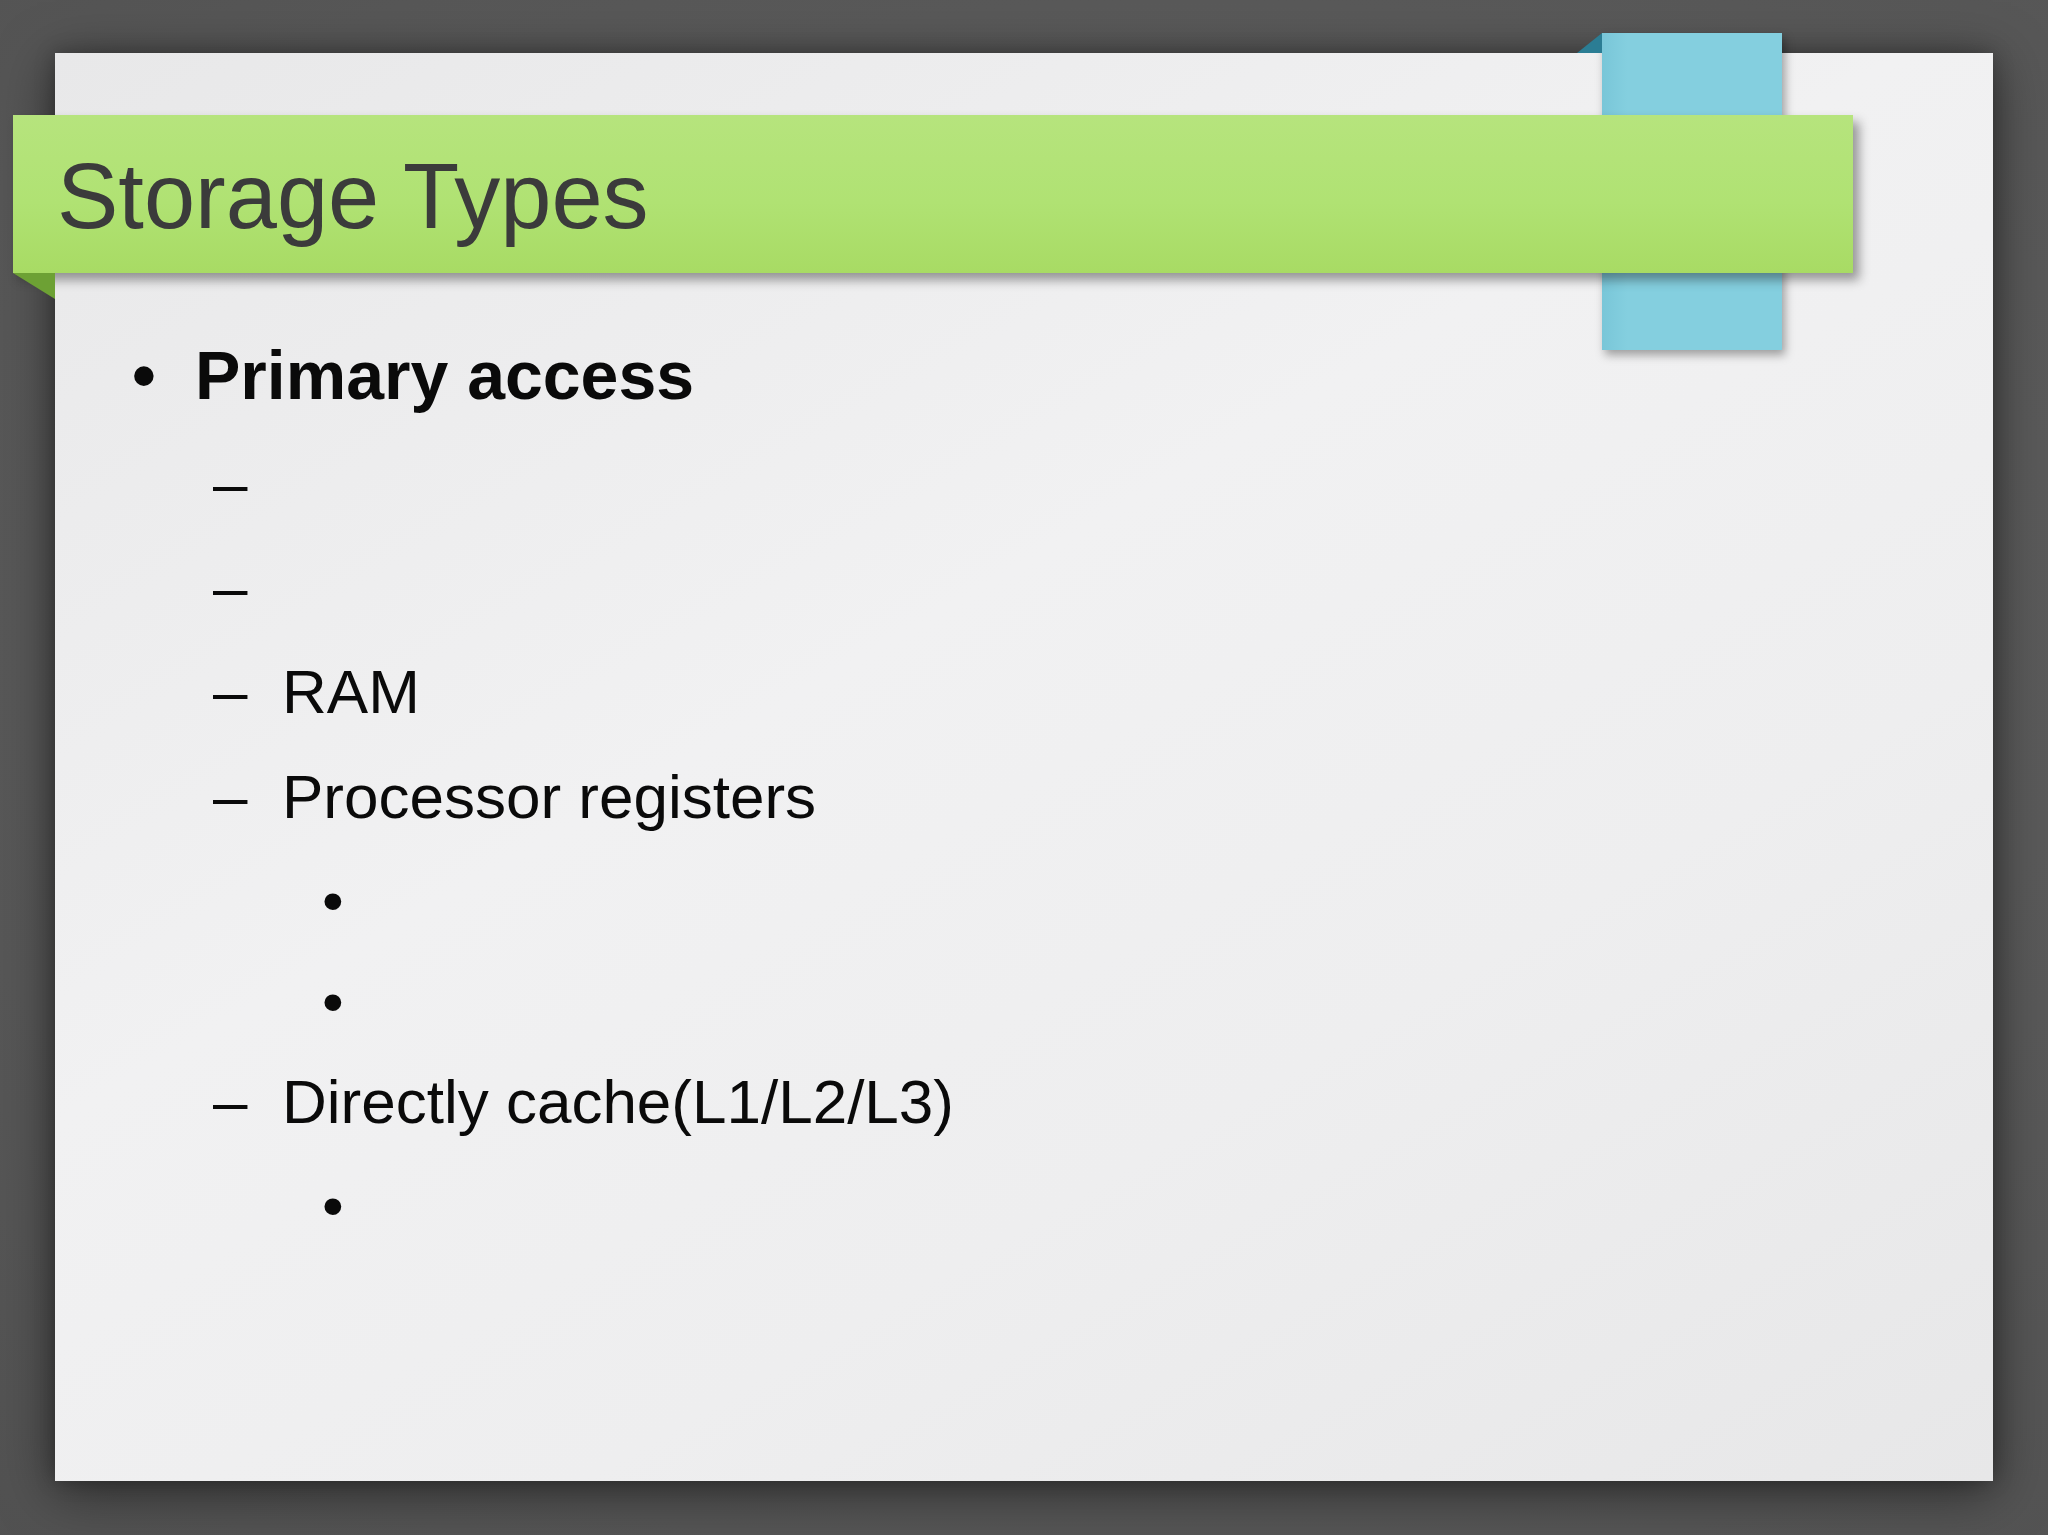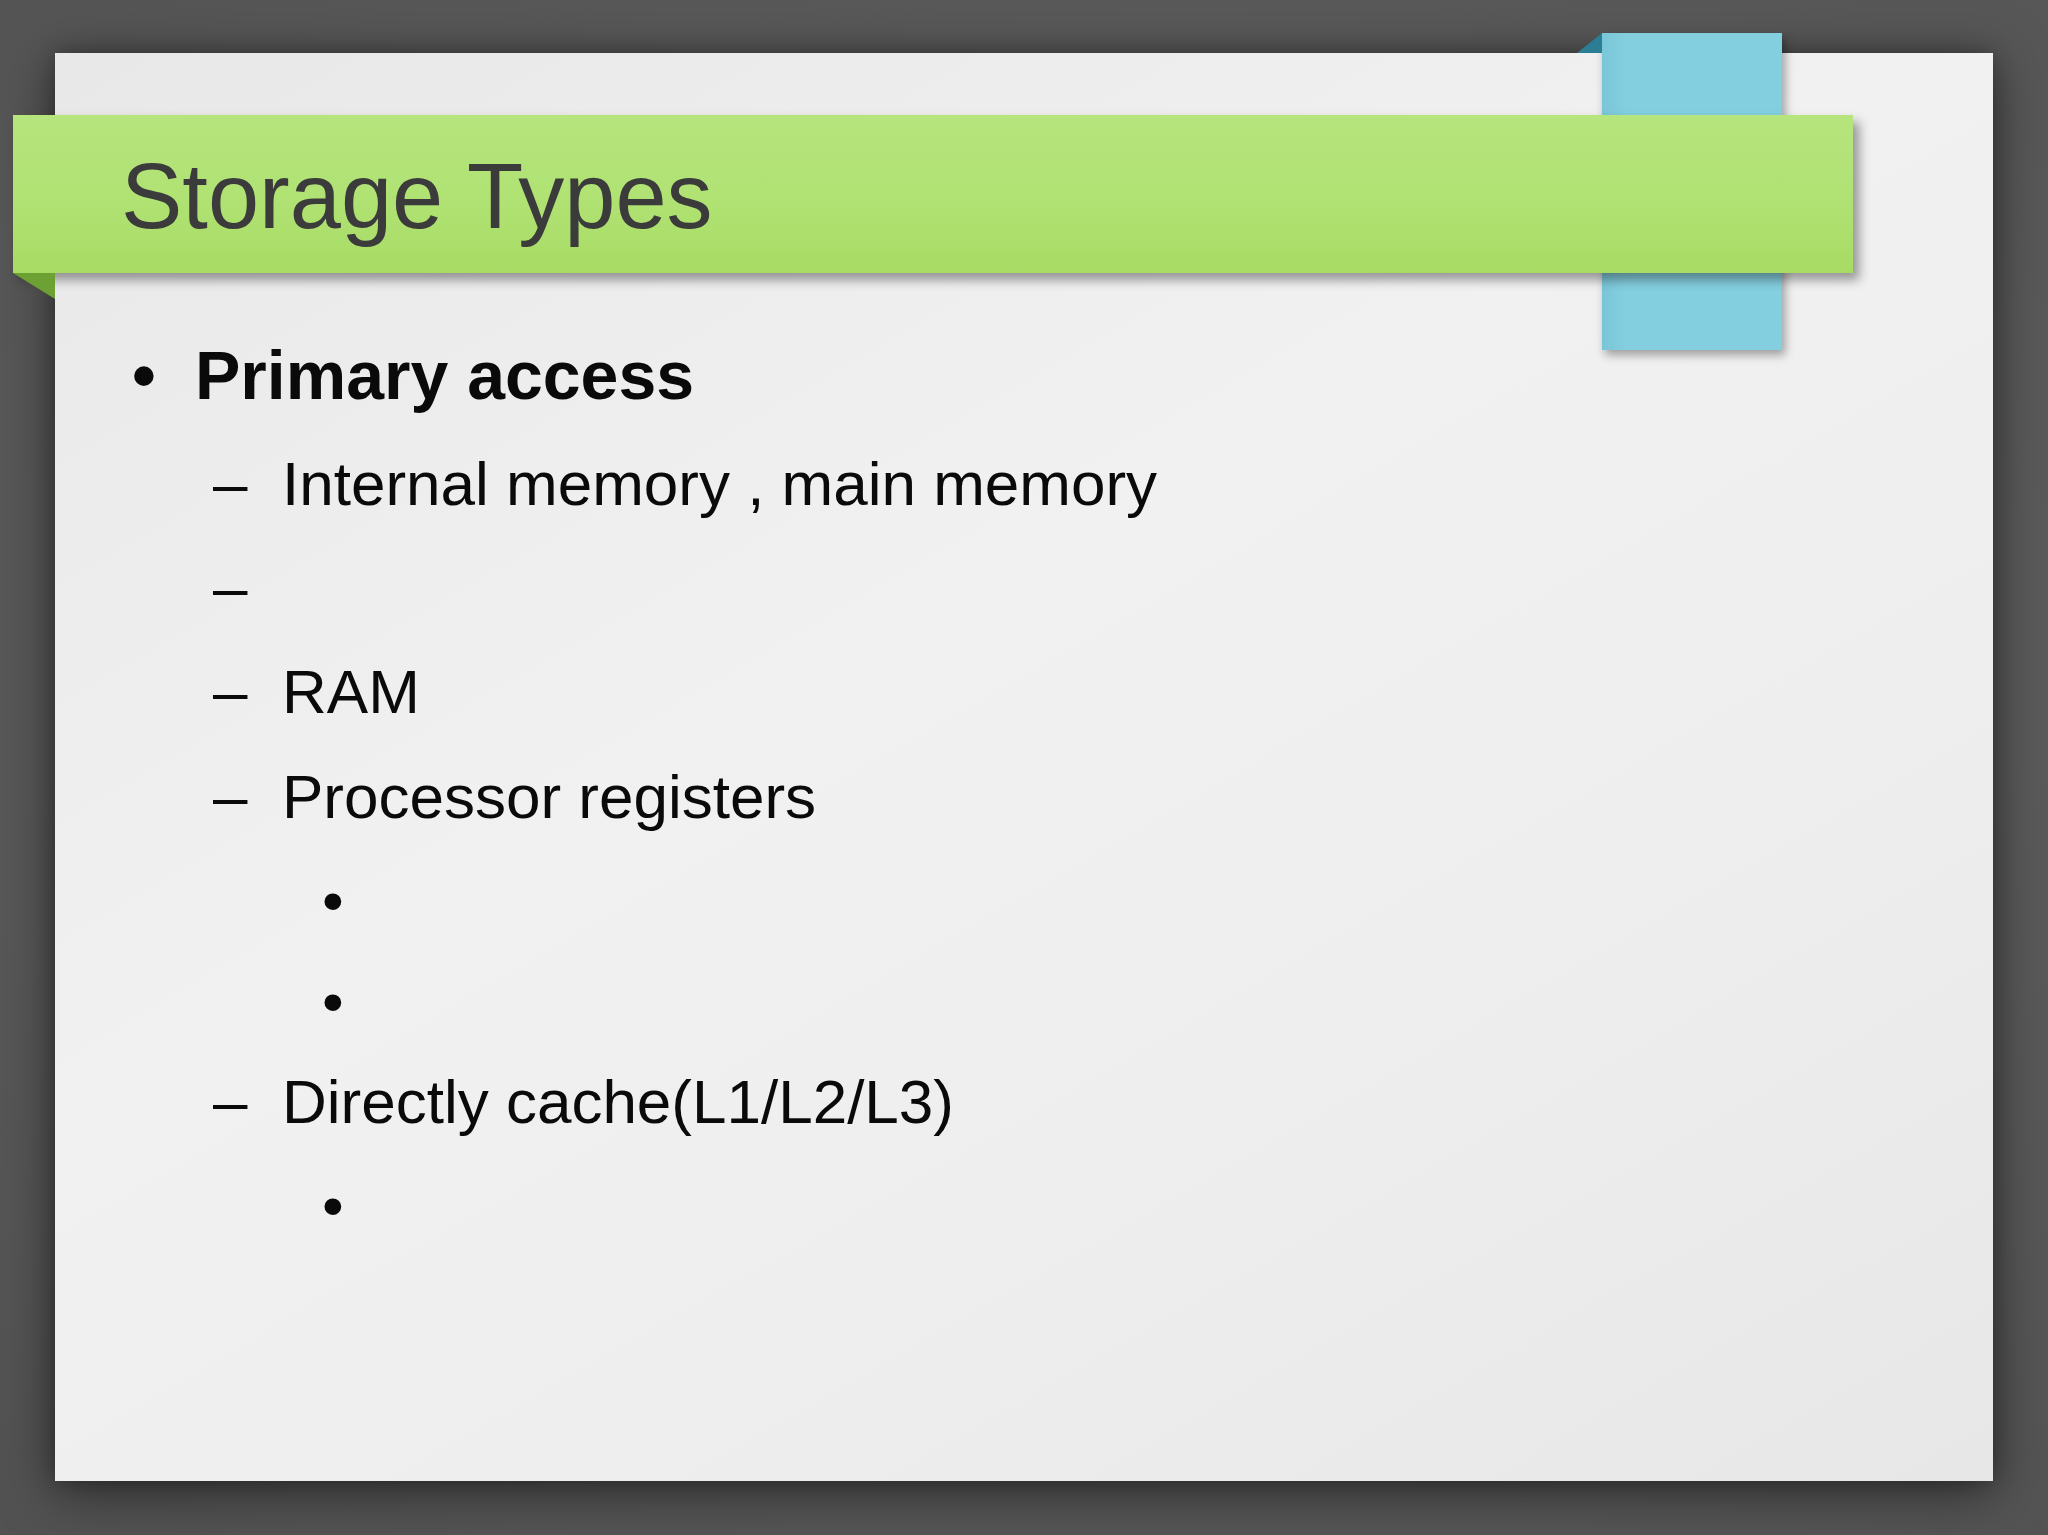--- a/index.html
+++ b/index.html
@@ -49,21 +49,21 @@
   }
   .banner-green-fold {
     position: absolute;
     left: 13px; top: 273px;
     width: 42px; height: 26px;
     background: var(--banner-fold-green);
     clip-path: polygon(0 0, 100% 0, 100% 100%);
     z-index: 3;
   }
   .slide-title {
-    padding-left: 108px;
+    padding-left: 44px;
     padding-top: 4px;
     font-size: 92px;
     color: var(--title-text);
     white-space: nowrap;
   }
   .bullets {
     position: absolute;
     left: 0; top: 282px; right: 30px;
     color: var(--body-text);
   }
@@ -82,21 +82,20 @@
 <div class="stage">
 
   <div class="slide">
     <div class="bullets">
         <div class="item lvl1">
           <span class="marker">•</span>
           <div class="text">Primary access</div>
         </div>
         <div class="item lvl2">
           <span class="marker">–</span>
-          <div class="text">Internal memory , main memory</div>
         </div>
         <div class="item lvl2">
           <span class="marker">–</span>
         </div>
         <div class="item lvl2">
           <span class="marker">–</span>
           <div class="text">RAM</div>
         </div>
         <div class="item lvl2">
           <span class="marker">–</span>

